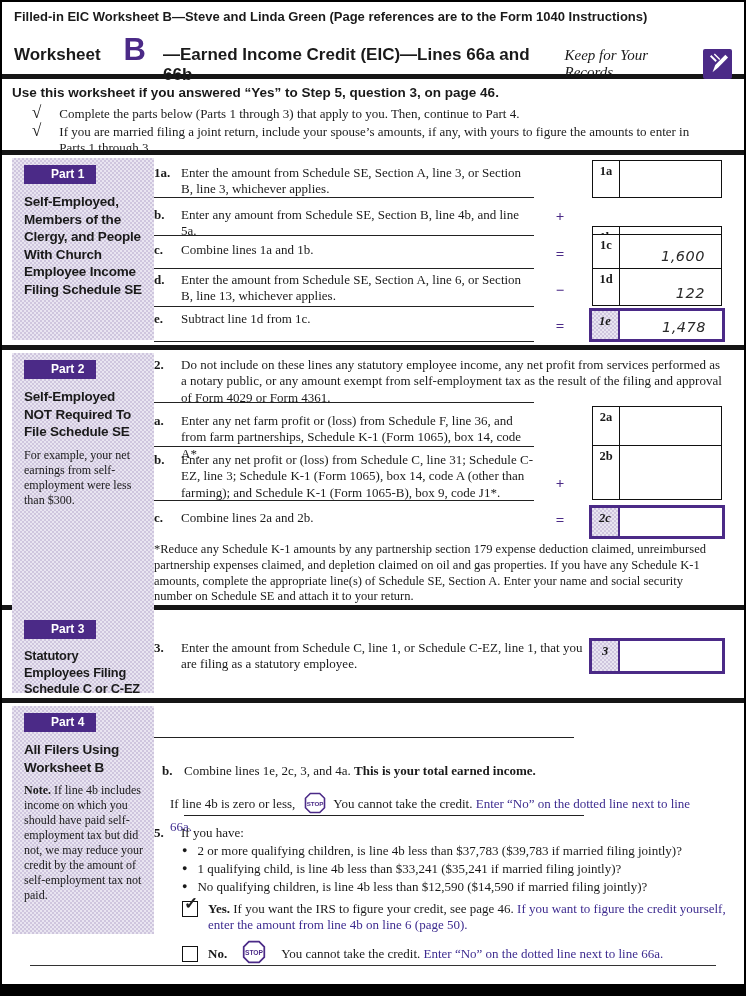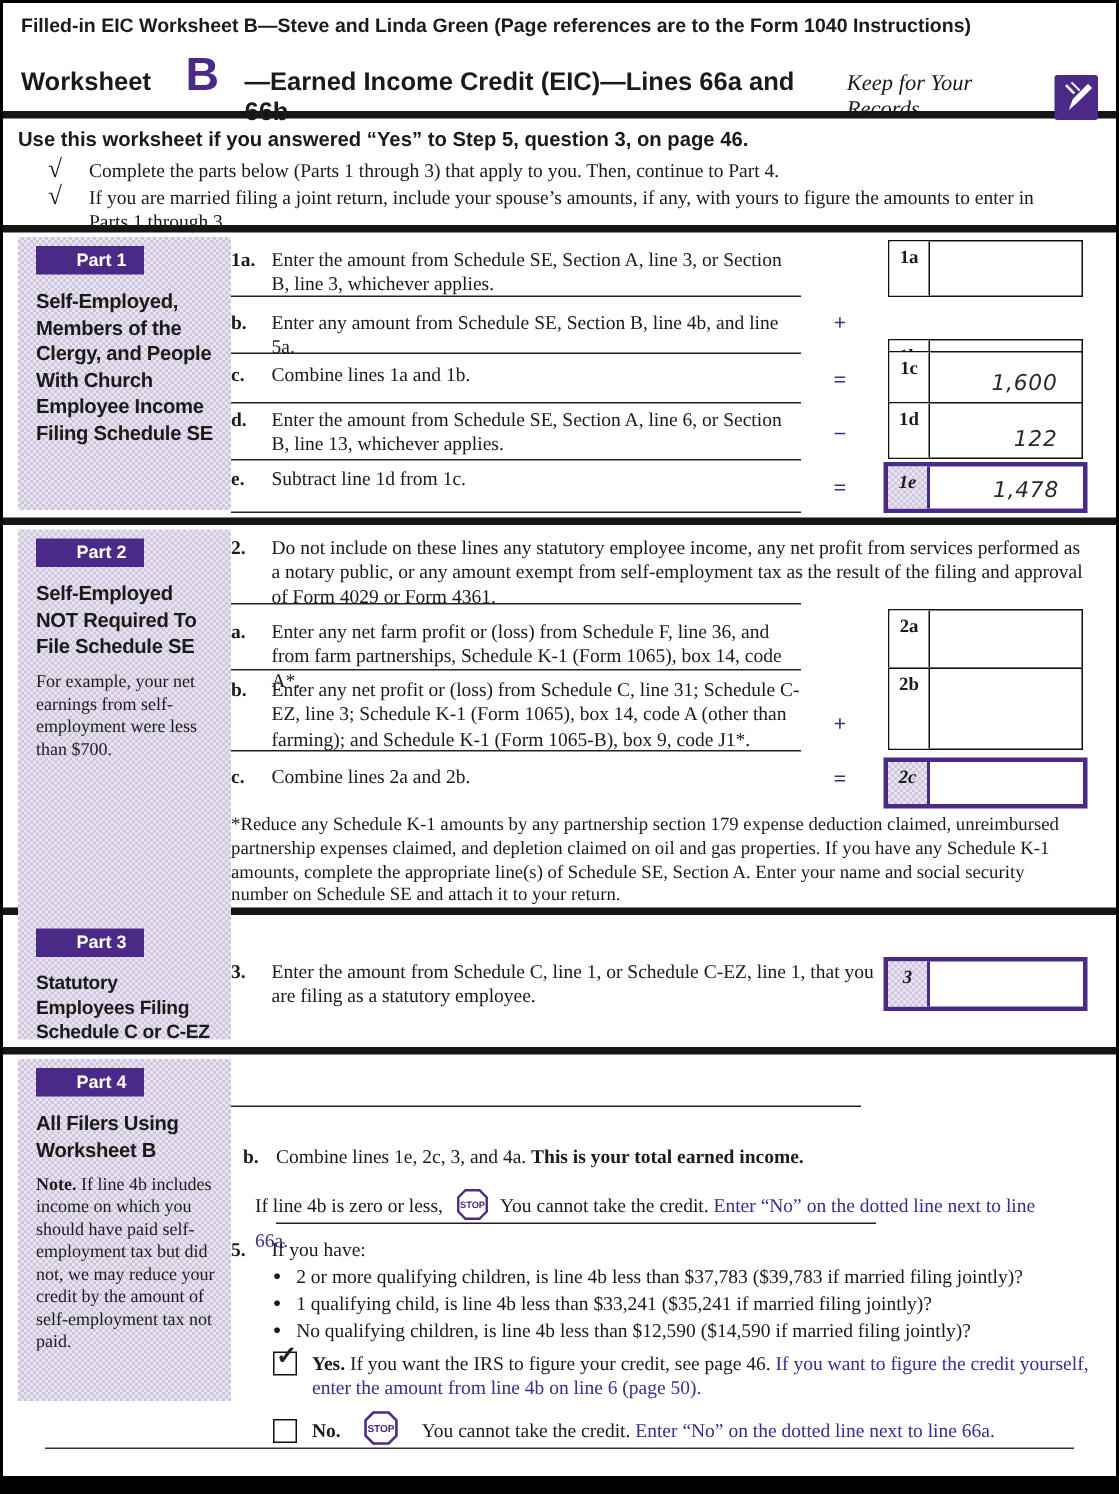--- a/index.html
+++ b/index.html
@@ -149,21 +149,21 @@
       <span class="tag">1e</span>
       <span class="val">1,478</span>
     </div>
   </div>
   <div class="hbar"></div>
 
   <div class="part" style="height:255px;">
     <div class="sidebar" style="height:319px;">
       <div class="badge">Part 2</div>
       <div class="side-head">Self-Employed NOT Required To File Schedule SE</div>
-      <div class="side-note">For example, your net earnings from self-employment were less than $700.</div>
+      <div class="side-note">For example, your net earnings from self-employment were less than $300.</div>
     </div>
     <div class="item" style="left:152px;top:7px;width:568px;">
       <span class="lbl">2.</span>
       <span class="txt">Do not include on these lines any statutory employee income, any net profit from services performed as a notary public, or any amount exempt from self-employment tax as the result of the filing and approval of Form 4029 or Form 4361.</span>
     </div>
     <div class="item" style="left:152px;top:63px;width:378px;">
       <span class="lbl">a.</span>
       <span class="txt">Enter any net farm profit or (loss) from Schedule F, line 36, and from farm partnerships, Schedule K-1 (Form 1065), box 14, code A*.</span>
     </div>
     <div class="item" style="left:152px;top:102px;width:390px;">

